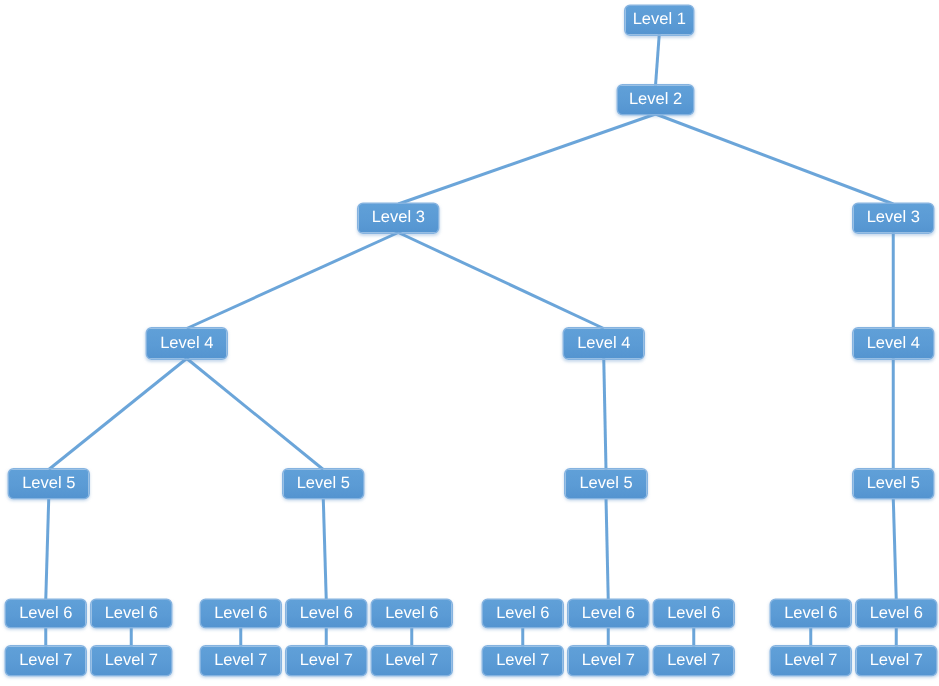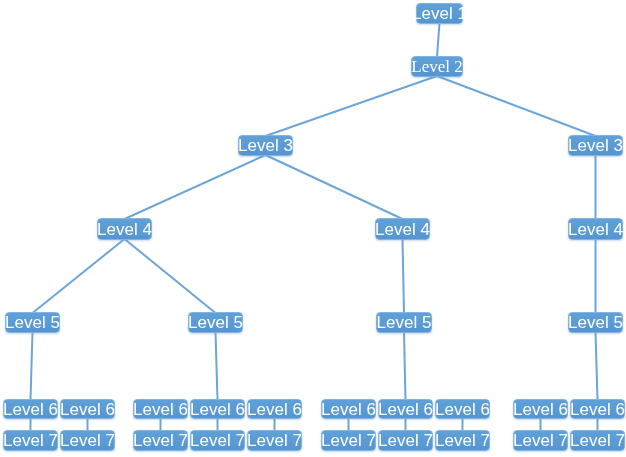--- a/index.html
+++ b/index.html
@@ -22,21 +22,21 @@
     width: 626px;
     height: 457px;
   }
   .node {
     position: absolute;
     box-sizing: border-box;
     background: linear-gradient(180deg, #60a0d8 0%, #5b9bd5 55%, #5494d0 100%);
     border: 1px solid #85b3e0;
     border-radius: 4px;
     color: #ffffff;
-    font-size: 17px;
+    font-size: 11px;
     line-height: 1;
     display: flex;
     align-items: center;
     justify-content: center;
     box-shadow: 0 1px 2px rgba(100, 150, 200, 0.35);
     white-space: nowrap;
     cursor: default;
   }
 </style>
 </head>
@@ -64,21 +64,21 @@
       <line x1="217.5" y1="418" x2="217.5" y2="431" stroke="#5B9BD5" stroke-width="2" stroke-opacity="0.9"></line>
       <line x1="274.5" y1="418" x2="274.5" y2="431" stroke="#5B9BD5" stroke-width="2" stroke-opacity="0.9"></line>
       <line x1="348.5" y1="418" x2="348.5" y2="431" stroke="#5B9BD5" stroke-width="2" stroke-opacity="0.9"></line>
       <line x1="405.5" y1="418" x2="405.5" y2="431" stroke="#5B9BD5" stroke-width="2" stroke-opacity="0.9"></line>
       <line x1="462.5" y1="418" x2="462.5" y2="431" stroke="#5B9BD5" stroke-width="2" stroke-opacity="0.9"></line>
       <line x1="540.5" y1="418" x2="540.5" y2="431" stroke="#5B9BD5" stroke-width="2" stroke-opacity="0.9"></line>
       <line x1="597.5" y1="418" x2="597.5" y2="431" stroke="#5B9BD5" stroke-width="2" stroke-opacity="0.9"></line>
     </svg>
   <div id="node-layer">
       <div class="node" style="left: 416px; top: 3px; width: 47px; height: 21px;">Level 1</div>
-      <div class="node" style="left: 411px; top: 56px; width: 52px; height: 21px; font-family: Liberation Serif, serif;">Level 2</div>
+      <div class="node" style="left: 411px; top: 56px; width: 52px; height: 21px;">Level 2</div>
       <div class="node" style="left: 238px; top: 135px; width: 55px; height: 21px;">Level 3</div>
       <div class="node" style="left: 568px; top: 135px; width: 55px; height: 21px;">Level 3</div>
       <div class="node" style="left: 97px; top: 218px; width: 55px; height: 22px;">Level 4</div>
       <div class="node" style="left: 375px; top: 218px; width: 55px; height: 22px;">Level 4</div>
       <div class="node" style="left: 568px; top: 218px; width: 55px; height: 22px;">Level 4</div>
       <div class="node" style="left: 5px; top: 312px; width: 55px; height: 21px;">Level 5</div>
       <div class="node" style="left: 188px; top: 312px; width: 55px; height: 21px;">Level 5</div>
       <div class="node" style="left: 376px; top: 312px; width: 56px; height: 21px;">Level 5</div>
       <div class="node" style="left: 568px; top: 312px; width: 55px; height: 21px;">Level 5</div>
       <div class="node" style="left: 3px; top: 399px; width: 55px; height: 20px;">Level 6</div>

